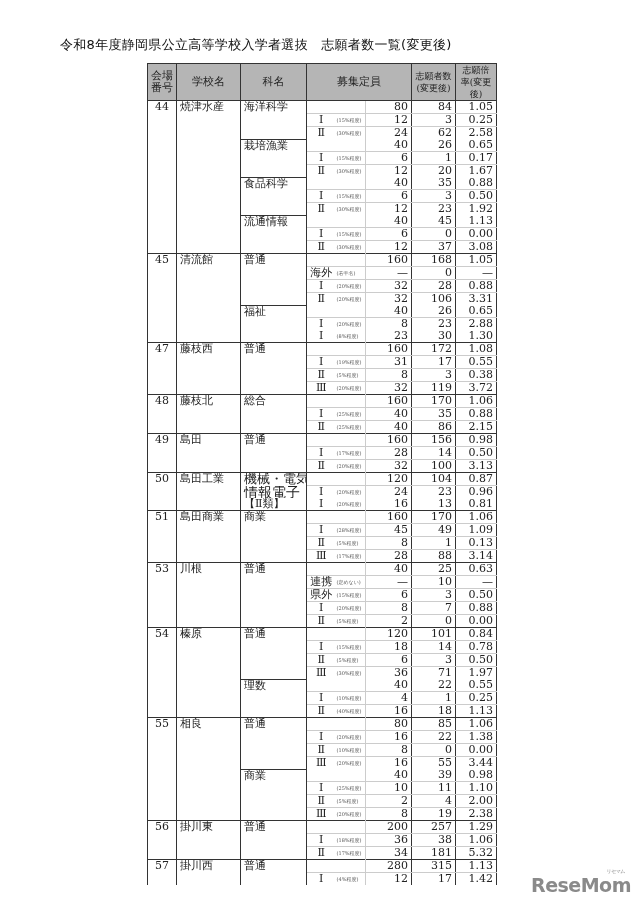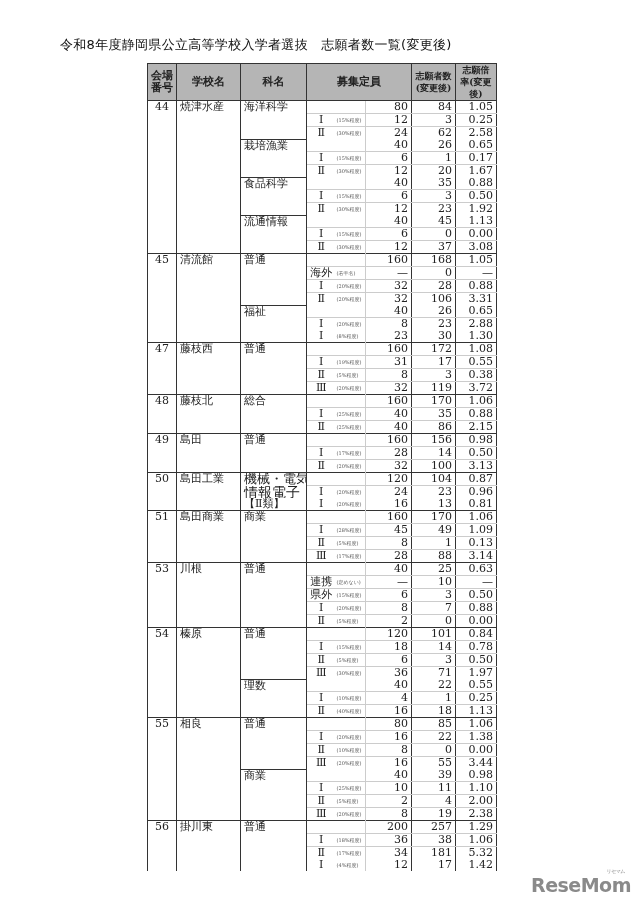--- a/index.html
+++ b/index.html
@@ -1,20 +1,20 @@
 <!DOCTYPE html>
 <html><head>
 <meta charset="utf-8">
 <style>
   html,body{margin:0;padding:0;background:#fff;}
   body{width:640px;height:905px;position:relative;overflow:hidden;font-family:"DejaVu Serif",serif;color:#222;}
   .title{position:absolute;left:60px;top:28px;font-family:"DejaVu Sans",sans-serif;font-size:13px;color:#111;letter-spacing:0.3px;margin-top:8px;}
   table{position:absolute;left:147px;top:63px;border-collapse:collapse;table-layout:fixed;width:349px;font-size:11px;}
   th,td{padding:0 3px;height:12px;line-height:12px;white-space:nowrap;overflow:hidden;}
-  thead th{background:#b5b5b5;border:1.5px solid #333;font-weight:bold;height:26px;line-height:12px;font-size:11px;}
+  thead th{background:#b5b5b5;border:1.5px solid #333;font-weight:normal;height:26px;line-height:12px;font-size:11px;}
   thead th.small{font-size:9px;}
   td{border-left:1.5px solid #333;border-right:1.5px solid #333;}
   td.num{text-align:center;}
   td.r{text-align:right;}
   td.sub{border-bottom:1px solid #ccc;}
   td.typ{border-right:none;text-align:center;font-size:11px;padding:0;}
   td.note{border-left:none;border-right:1px solid #ccc;font-size:5px;color:#555;text-align:left;padding:0 1px;}
   td.val{border-left:none;}
   tr.grp td{border-top:1.5px solid #333;}
   tr.dept td.k,tr.dept td.d{border-top:1.5px solid #333;}
@@ -631,20 +631,30 @@
       <tr>
         <td class="num"></td>
         <td class=""></td>
         <td class="d"></td>
         <td class="typ">Ⅱ</td>
         <td class="note">(17%程度)</td>
         <td class="r val">34</td>
         <td class="r">181</td>
         <td class="r">5.32</td>
       </tr>
+      <tr class="grp">
+        <td class="num">57</td>
+        <td class="">掛川西</td>
+        <td class="d">普通</td>
+        <td class="typ sub"></td>
+        <td class="note sub"></td>
+        <td class="r val sub">280</td>
+        <td class="r sub">315</td>
+        <td class="r sub">1.13</td>
+      </tr>
       <tr>
         <td class="num"></td>
         <td class=""></td>
         <td class="d"></td>
         <td class="typ">Ⅰ</td>
         <td class="note">(4%程度)</td>
         <td class="r val">12</td>
         <td class="r">17</td>
         <td class="r">1.42</td>
       </tr>

